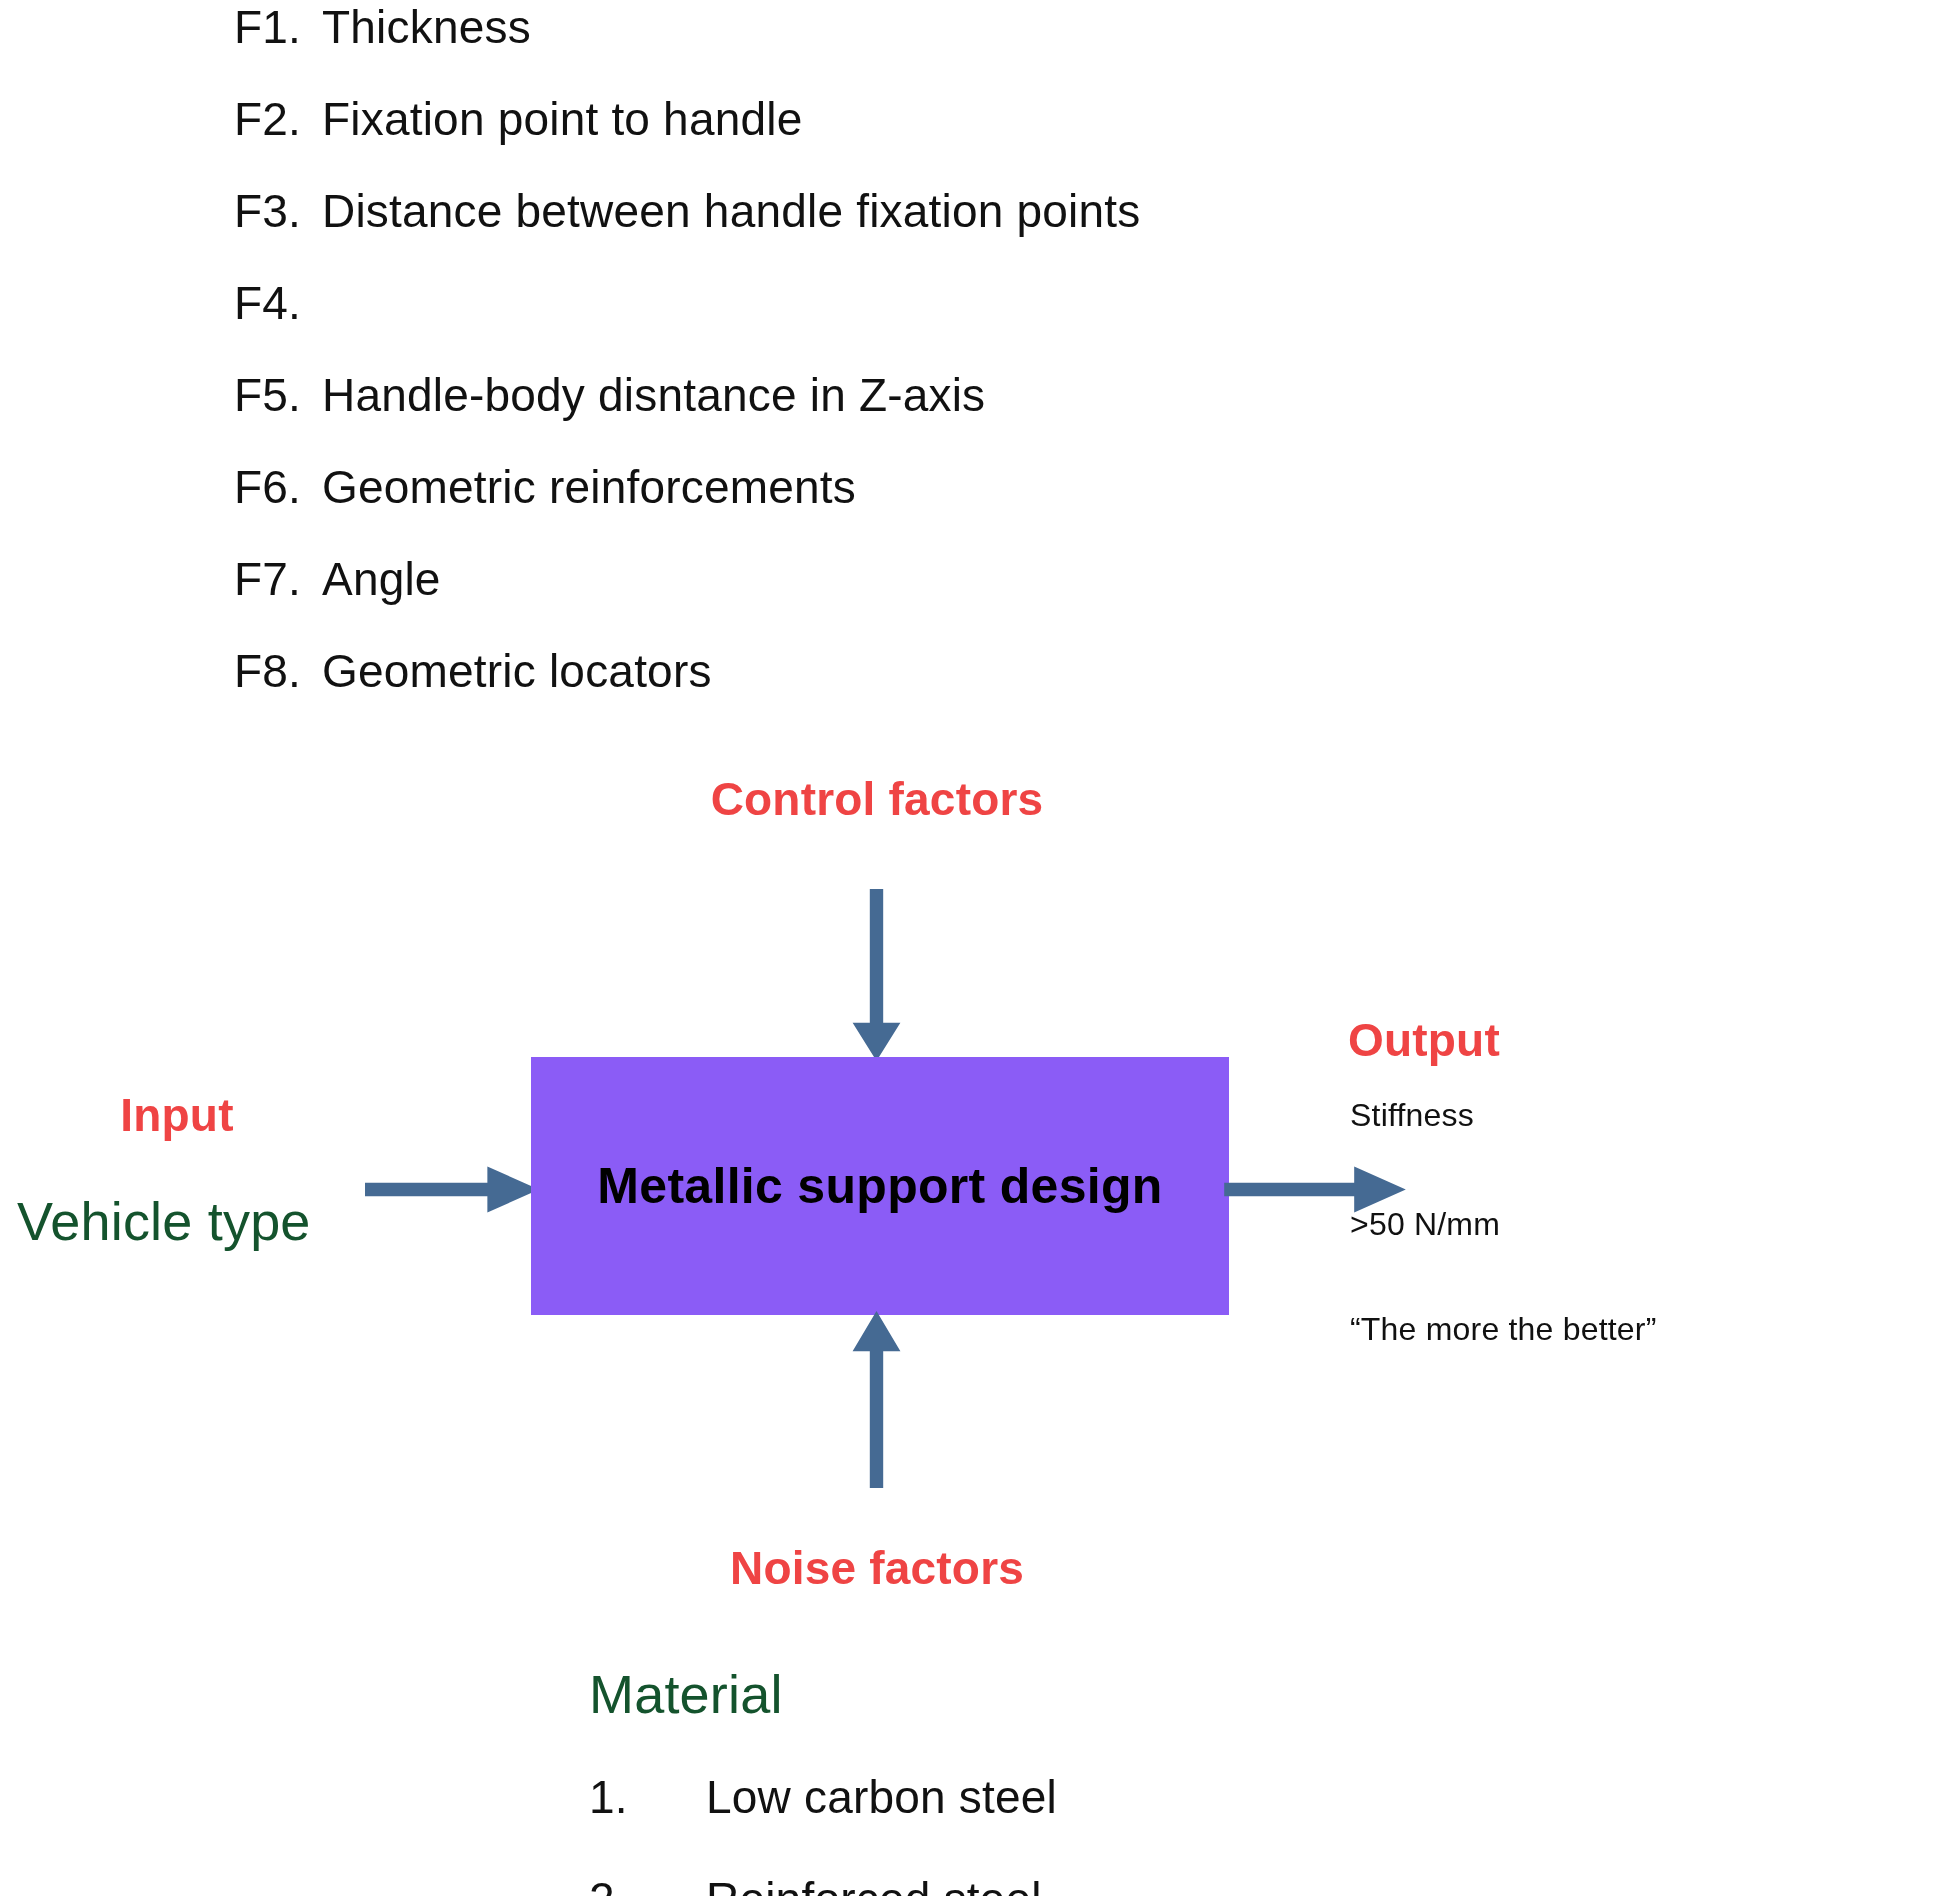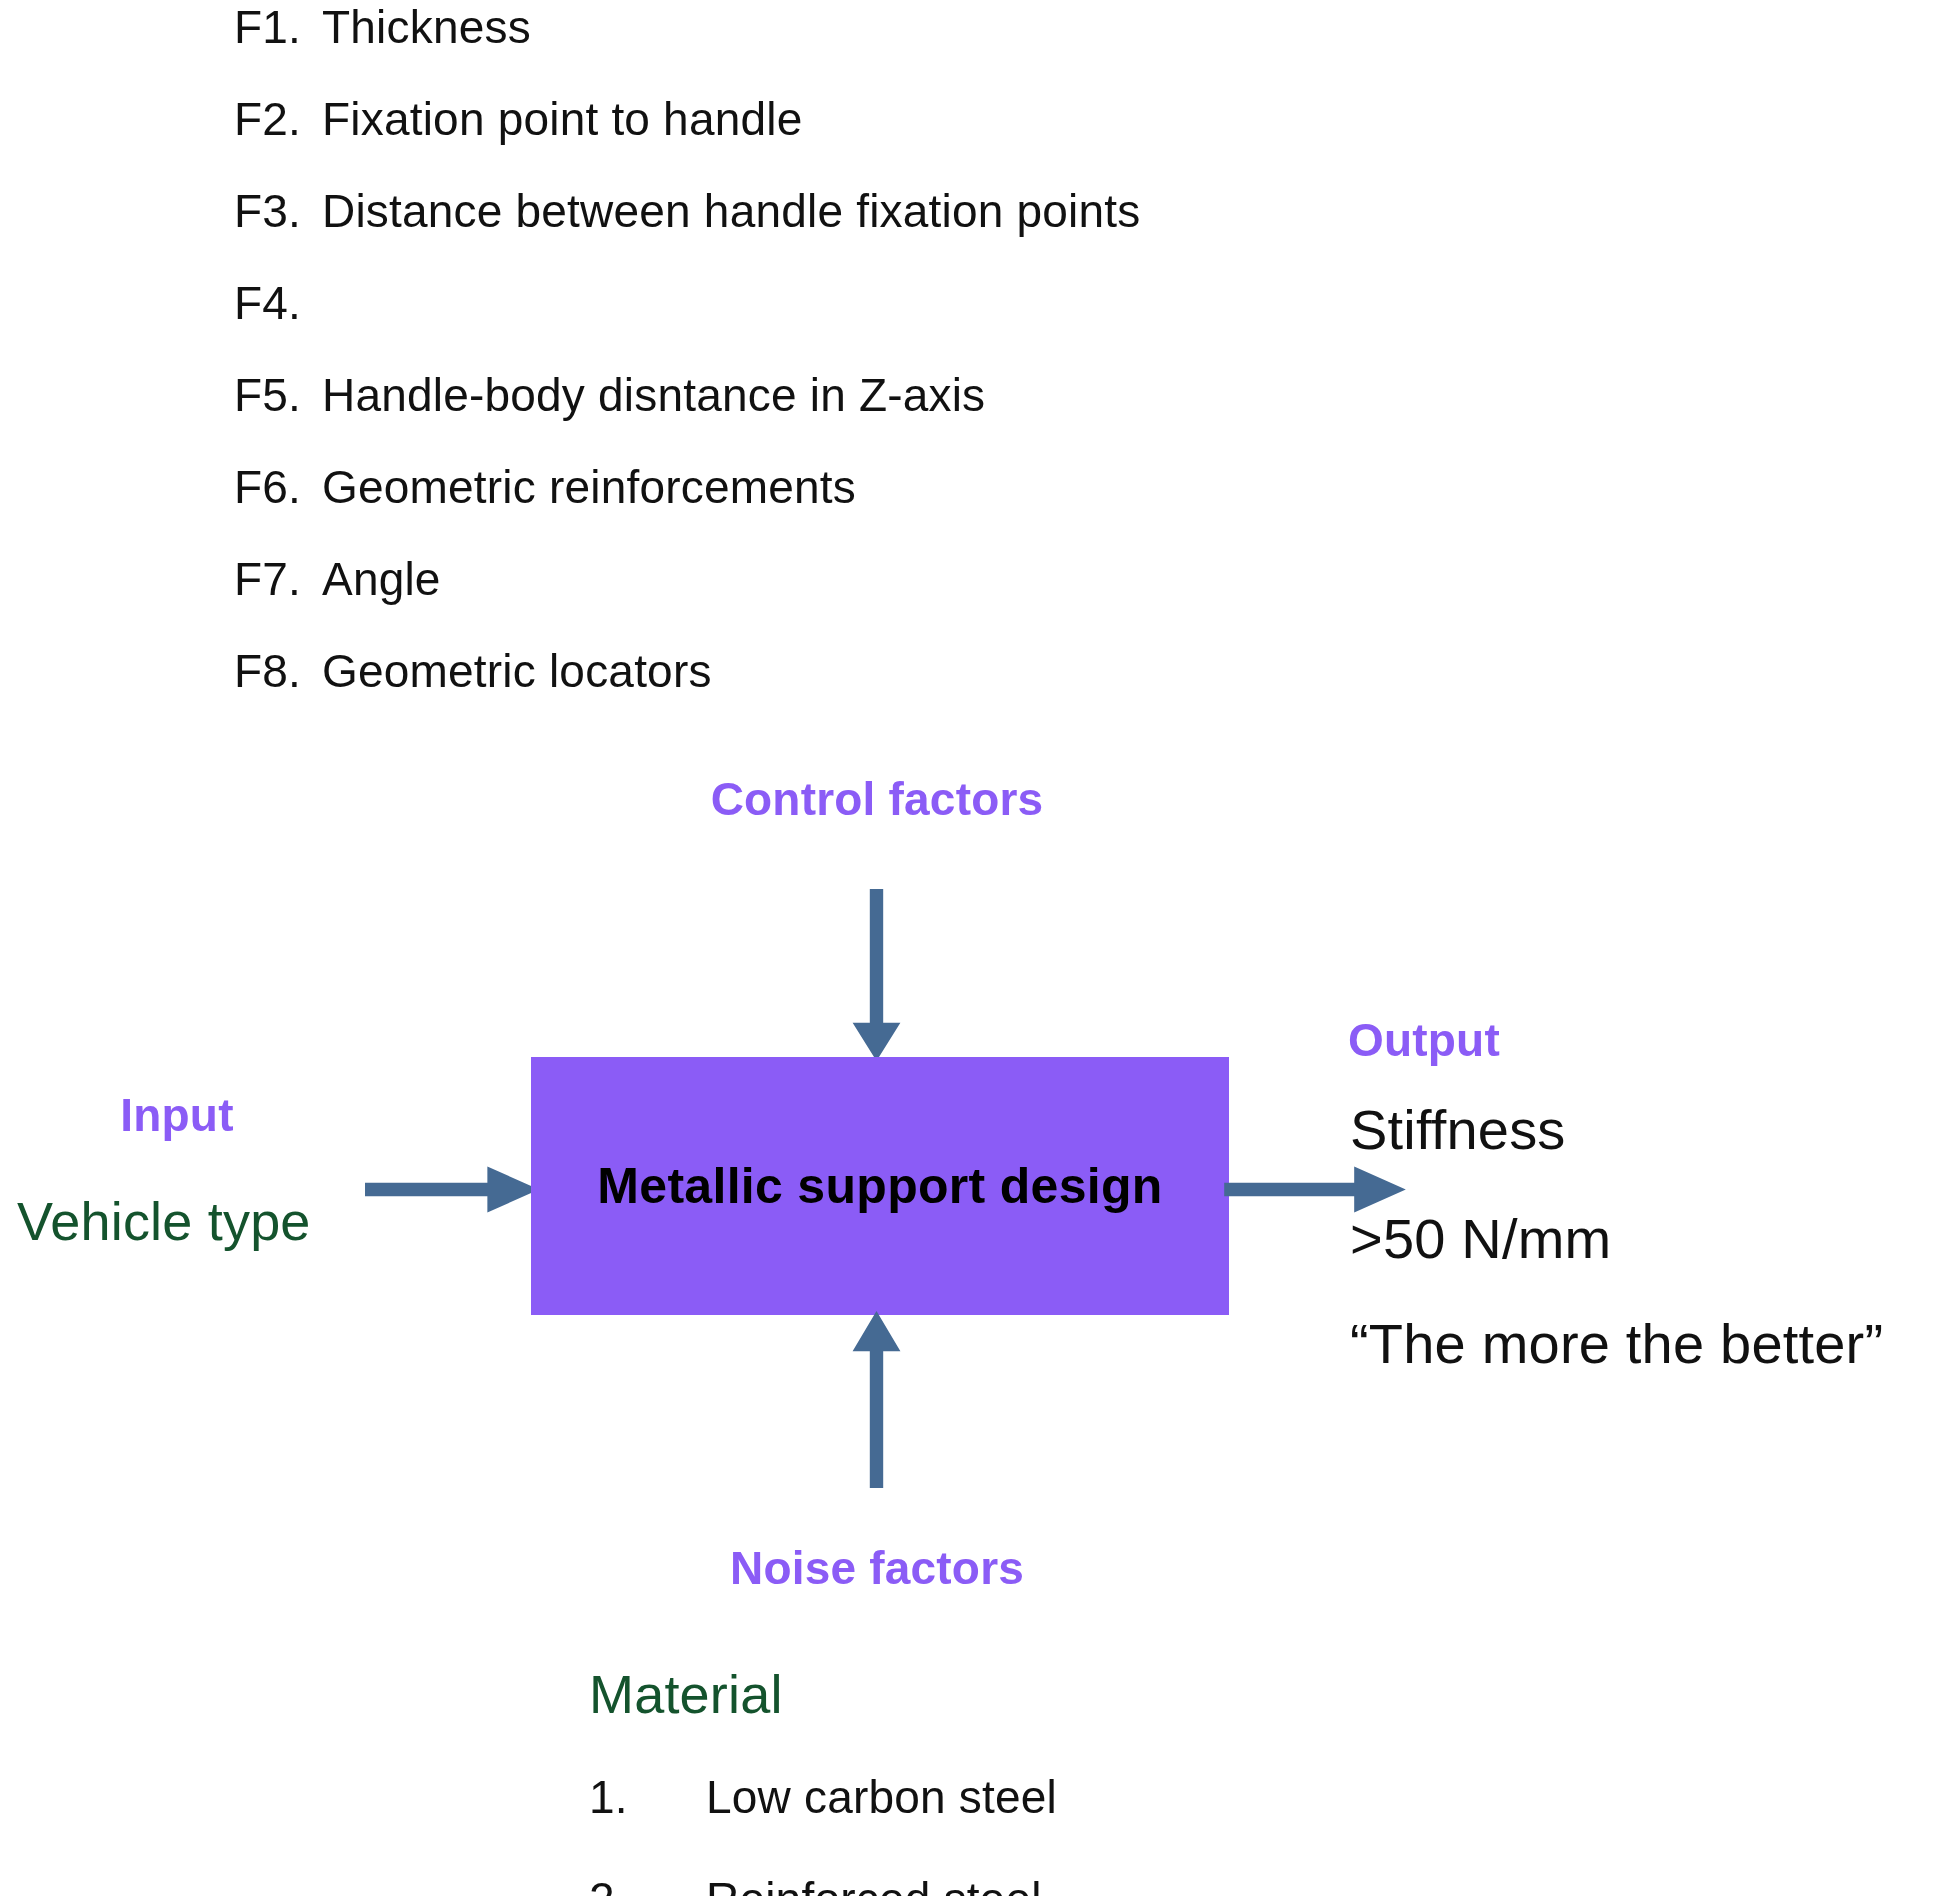--- a/index.html
+++ b/index.html
@@ -41,21 +41,21 @@
   }
   .factor-label {
     flex: 0 1 auto;
   }
 
   
   .heading-bold {
     position: absolute;
     font-size: 46px;
     font-weight: bold;
-    color: #8b5cf6;
+    color: #ef4444;
     white-space: nowrap;
     letter-spacing: 0.2px;
   }
   .plain-text {
     position: absolute;
     font-size: 54px;
     color: #14532d;
     white-space: nowrap;
     letter-spacing: 0.2px;
   }
@@ -86,21 +86,21 @@
   }
 
   #input-value {
     left: 17px;
     top: 1190px;
   }
 
   .output-line {
     position: absolute;
     left: 1350px;
-    font-size: 56px;
+    font-size: 32px;
     color: #111111;
     white-space: nowrap;
     letter-spacing: 0.2px;
     text-align: center;
   }
   #output-line-0 { top: 1097px; }
   #output-line-1 { top: 1206px; }
   #output-line-2 { top: 1311px; }
 
   

